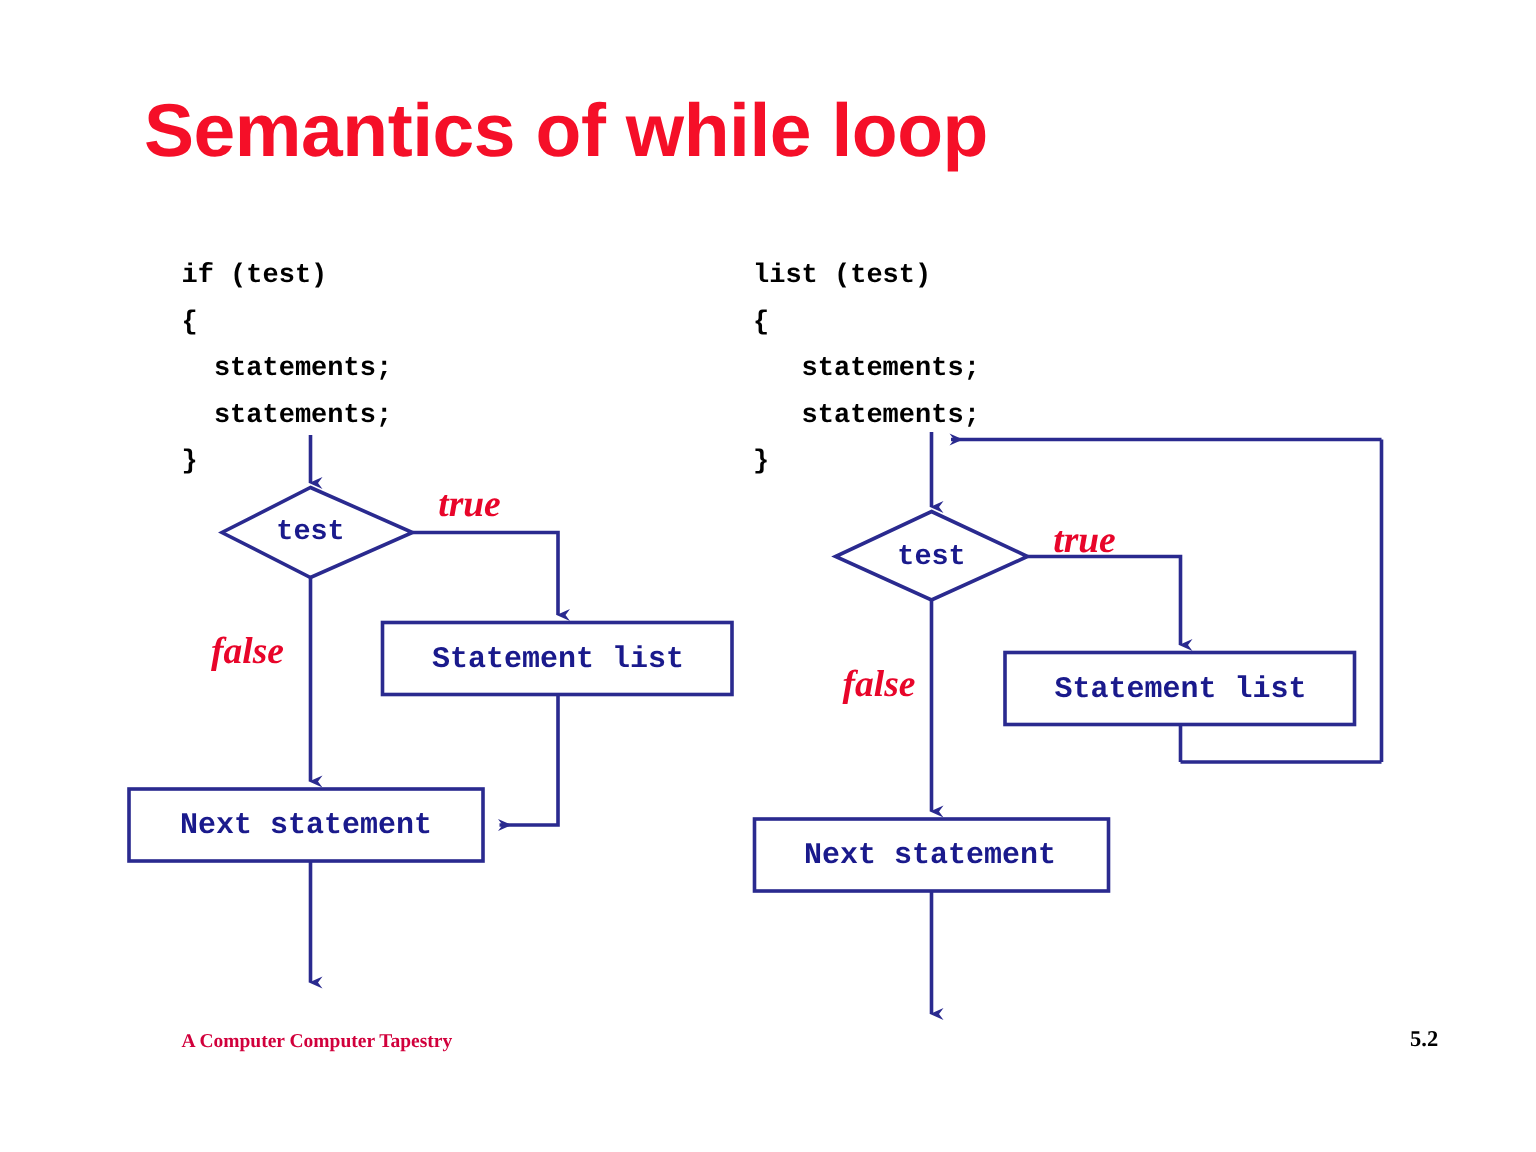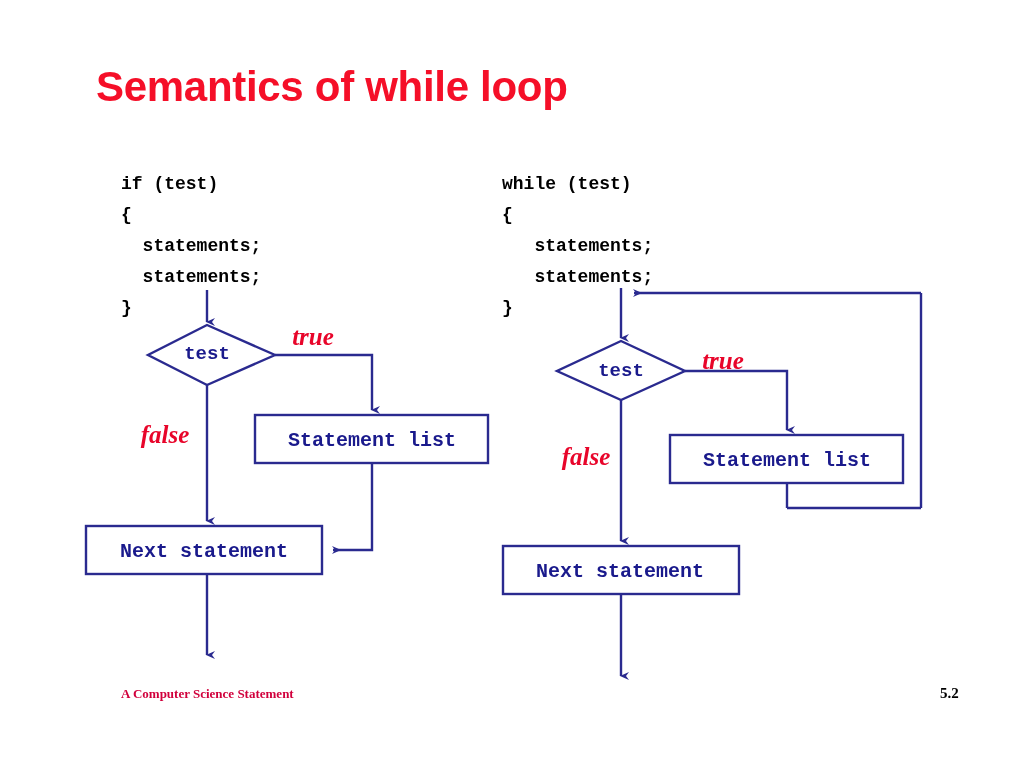--- a/index.html
+++ b/index.html
@@ -18,21 +18,21 @@
     position: absolute;
     inset: 0;
     background: #ffffff;
   }
   #slide-title {
     position: absolute;
     left: 96px;
     top: 62px;
     font-family: "Liberation Sans", sans-serif;
     font-weight: bold;
-    font-size: 42px;
+    font-size: 50px;
     line-height: 50px;
     color: #f50f28;
     letter-spacing: -0.3px;
     white-space: nowrap;
   }
   .code-block {
     position: absolute;
     font-family: "Liberation Mono", monospace;
     font-weight: bold;
     font-size: 18px;
@@ -97,21 +97,21 @@
 
 <div class="slide">
 
   <div id="slide-title">Semantics of while loop</div>
 
   <pre class="code-block" id="code-if">if (test)
 {
   statements;
   statements;
 }</pre>
-  <pre class="code-block" id="code-while">while (test)
+  <pre class="code-block" id="code-while">list (test)
 {
    statements;
    statements;
 }</pre>
 
   <svg class="flow-svg" viewBox="0 0 1024 768">
     <defs>
       <marker id="arrowdown" markerWidth="10" markerHeight="10" refX="5" refY="8" orient="auto" markerUnits="userSpaceOnUse">
         <path d="M1,0 L5,9 L9,0 L5,3 Z" fill="#2a2a8f"></path>
       </marker>
@@ -170,16 +170,16 @@
   <div class="branch-label" style="left:165px; top:435px;">false</div>
   <div class="node-label" style="left:372px; top:440px;">Statement list</div>
   <div class="node-label" style="left:204px; top:551px;">Next statement</div>
 
   <div class="node-label diamond-label" style="left:621px; top:371px;">test</div>
   <div class="branch-label" style="left:723px; top:361px;">true</div>
   <div class="branch-label" style="left:586px; top:457px;">false</div>
   <div class="node-label" style="left:787px; top:460px;">Statement list</div>
   <div class="node-label" style="left:620px; top:571px;">Next statement</div>
 
-  <div id="footer-credit">A Computer Science Statement</div>
+  <div id="footer-credit">A Computer Computer Tapestry</div>
   <div id="page-number">5.2</div>
 
 </div>
 
 </body></html>

